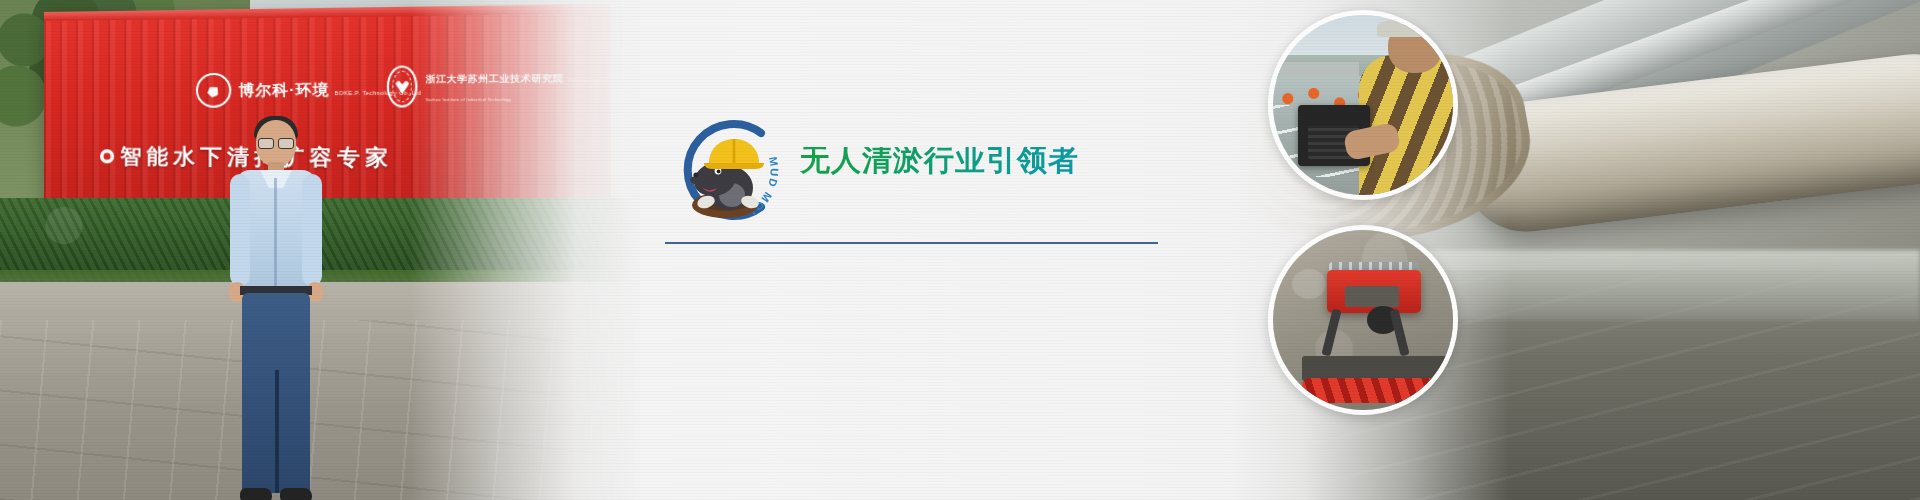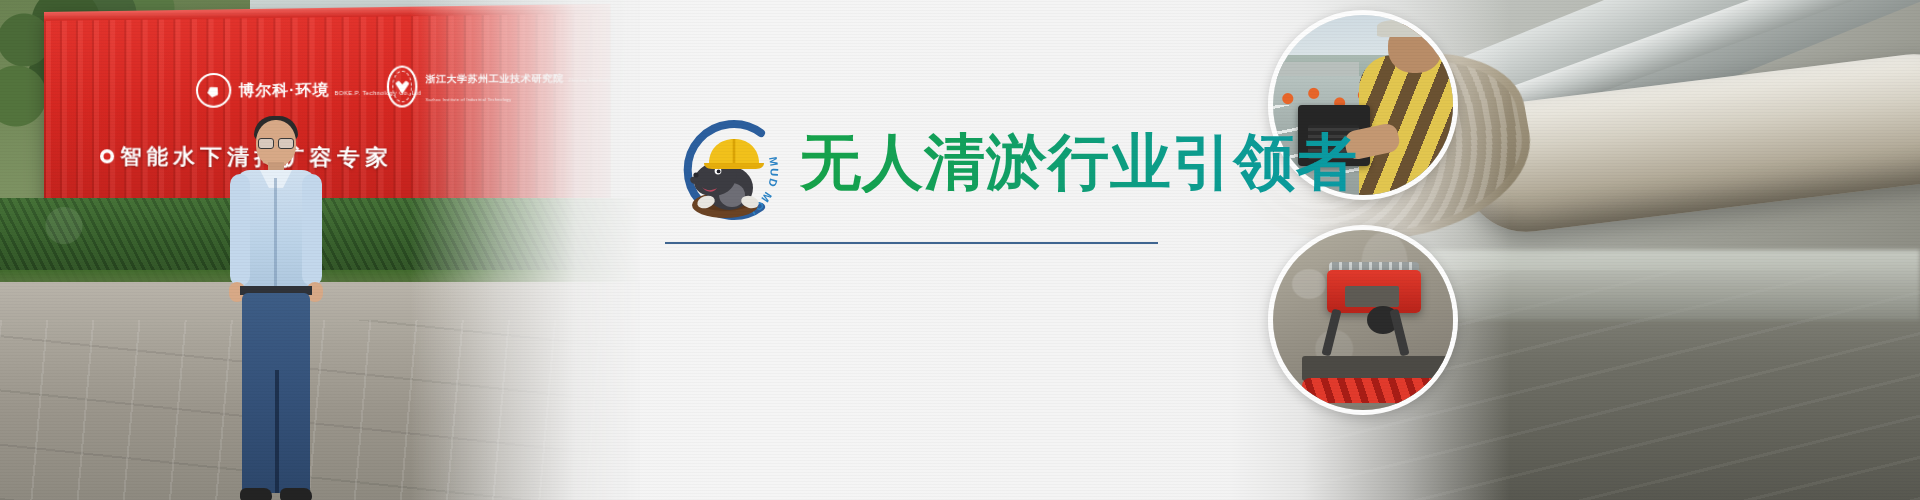--- a/index.html
+++ b/index.html
@@ -90,24 +90,24 @@
   .man-shoes:before{left:0;}.man-shoes:after{right:0;}
   
   .lp-fade{position:absolute;right:0;top:0;width:230px;height:500px;
     background:linear-gradient(90deg,rgba(243,243,243,0) 0%,rgba(243,243,243,.55) 38%,rgba(243,243,243,.93) 72%,#f3f3f3 100%);}
 
   
   .center{position:absolute;left:640px;top:0;width:560px;height:500px;}
   .logo-badge{position:absolute;left:20px;top:105px;width:130px;height:130px;}
   .headline{position:absolute;left:160px;top:134px;height:56px;display:flex;align-items:center;}
   .headline .hl{
-    font-size:61px;font-weight:900;letter-spacing:1px;line-height:1;white-space:nowrap;
+    font-size:30px;font-weight:900;letter-spacing:1px;line-height:1;white-space:nowrap;
     background:linear-gradient(90deg,#16a34a 0%,#12a05c 30%,#0d9e87 62%,#0a9aa6 100%);
     -webkit-background-clip:text;background-clip:text;color:transparent;
-    font-family:Liberation Sans, sans-serif;
+    font-family:Liberation Mono, monospace;
   }
   .divider{position:absolute;left:25px;top:242px;width:493px;height:2px;background:#3f6590;}
 
   
   .right-photo{position:absolute;right:0;top:0;width:690px;height:500px;overflow:hidden;}
   .rp-bg{position:absolute;inset:0;background:linear-gradient(135deg,#cfd2d0 0%,#b9bcb6 30%,#9b9c93 62%,#7d7c72 100%);}
   .rp-rail{position:absolute;left:120px;top:-30px;width:680px;height:120px;transform:rotate(-22deg);
     background:linear-gradient(180deg,#e3e7e6,#b9bfbd 40%,#8f9694 100%);opacity:.9;}
   .rp-rail2{position:absolute;left:90px;top:30px;width:700px;height:36px;transform:rotate(-20deg);
     background:linear-gradient(180deg,#f0f2f1,#c7ccca 50%,#9aa09d);opacity:.85;}

